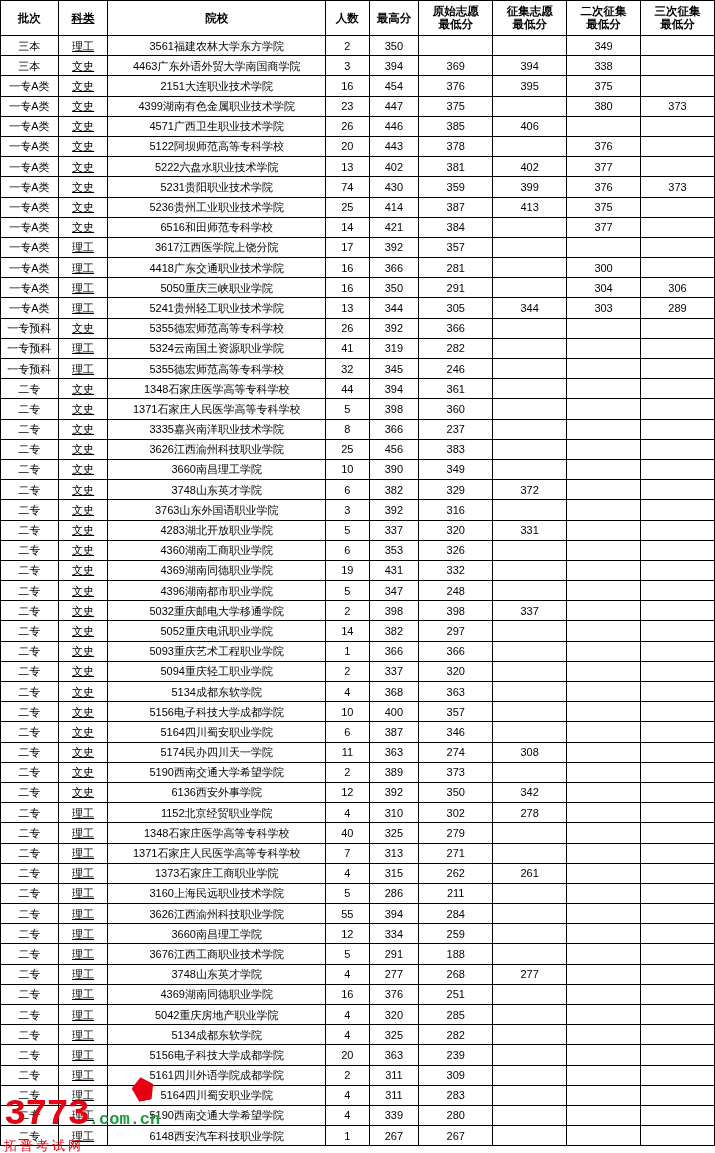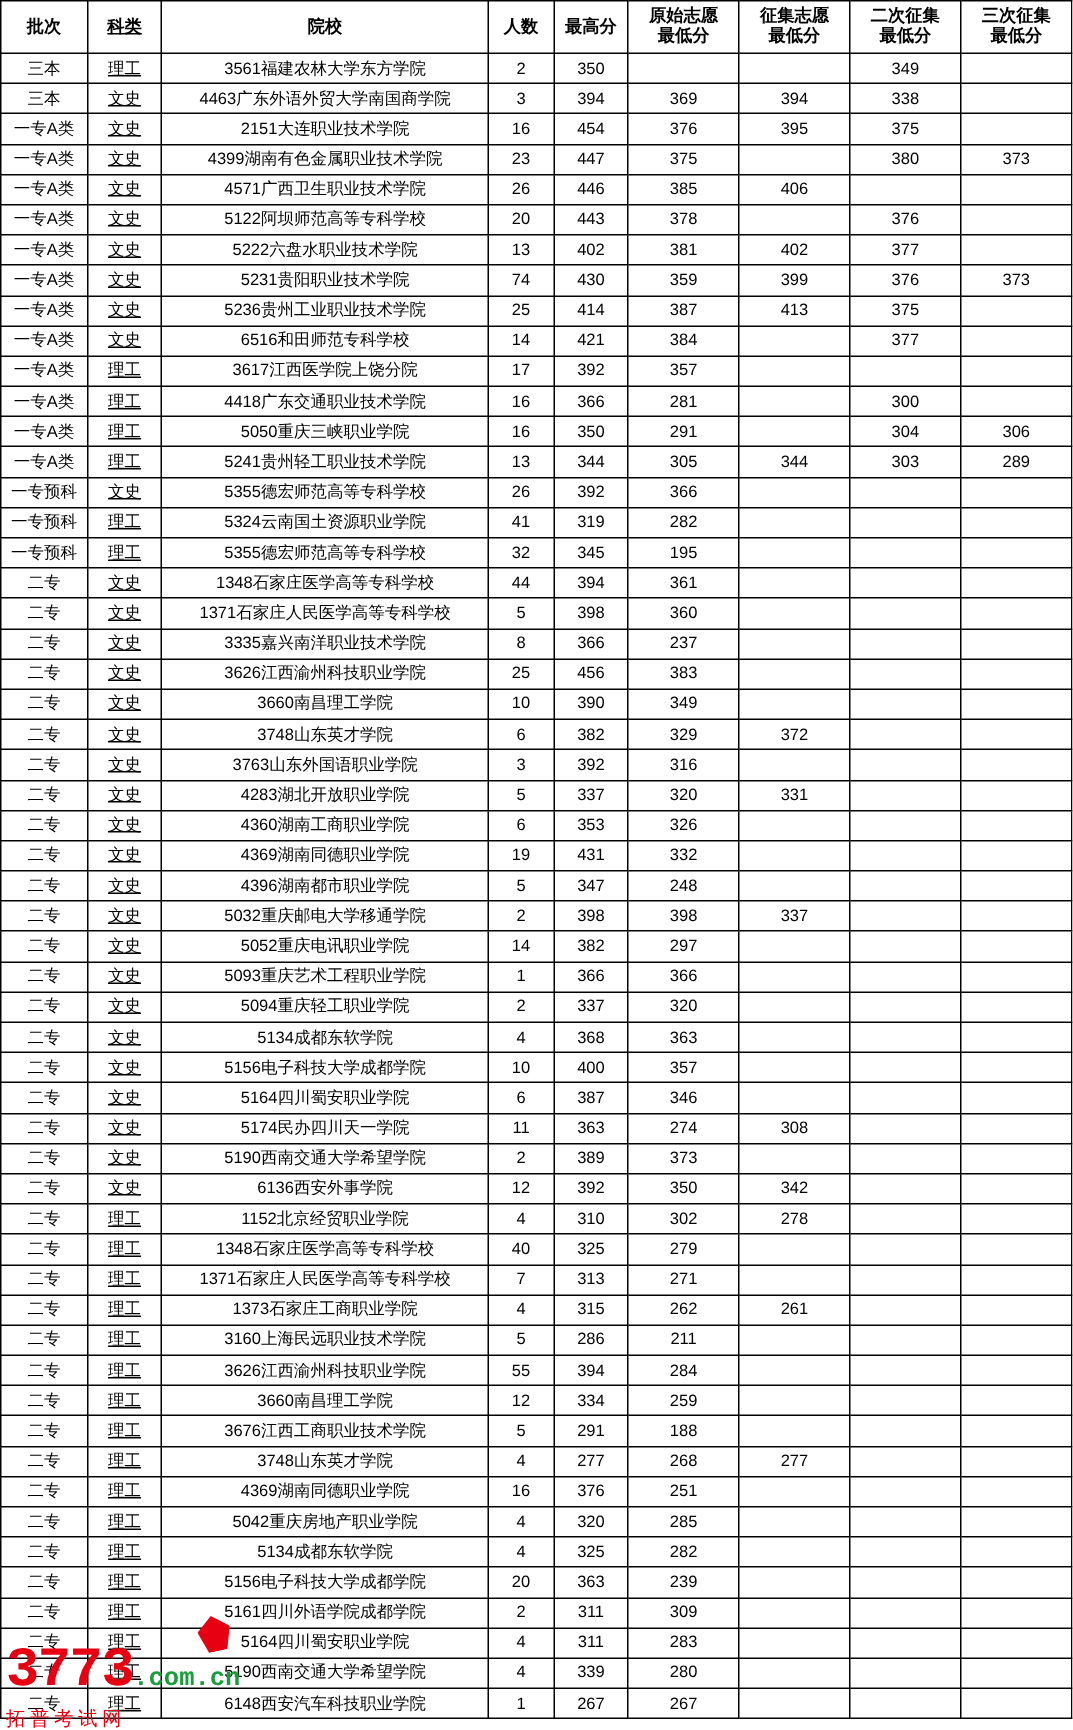--- a/index.html
+++ b/index.html
@@ -301,21 +301,21 @@
         <td class="col-zheng"></td>
         <td class="col-second"></td>
         <td class="col-third"></td>
       </tr>
       <tr>
         <td class="col-batch">一专预科</td>
         <td class="col-type">理工</td>
         <td class="col-school">5355德宏师范高等专科学校</td>
         <td class="col-count">32</td>
         <td class="col-max">345</td>
-        <td class="col-orig">195</td>
+        <td class="col-orig">246</td>
         <td class="col-zheng"></td>
         <td class="col-second"></td>
         <td class="col-third"></td>
       </tr>
       <tr>
         <td class="col-batch">二专</td>
         <td class="col-type">文史</td>
         <td class="col-school">1348石家庄医学高等专科学校</td>
         <td class="col-count">44</td>
         <td class="col-max">394</td>

